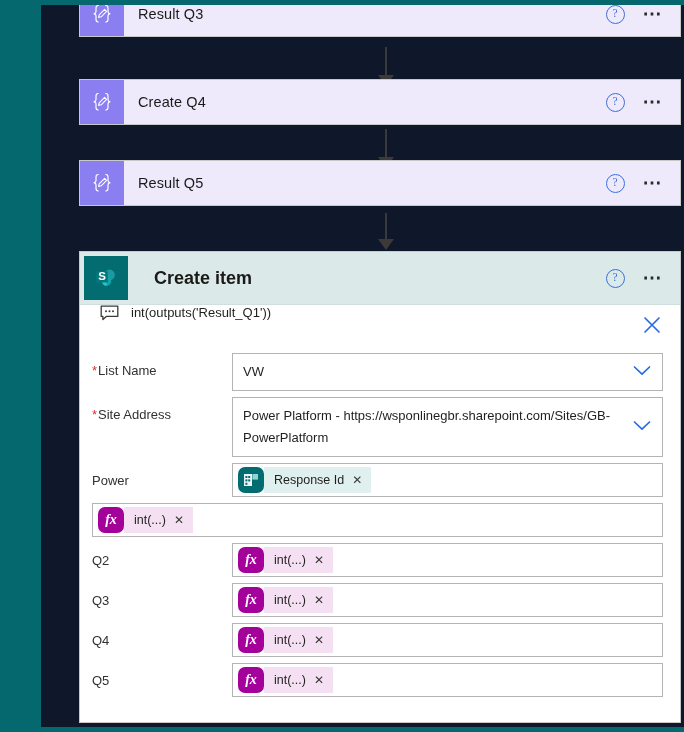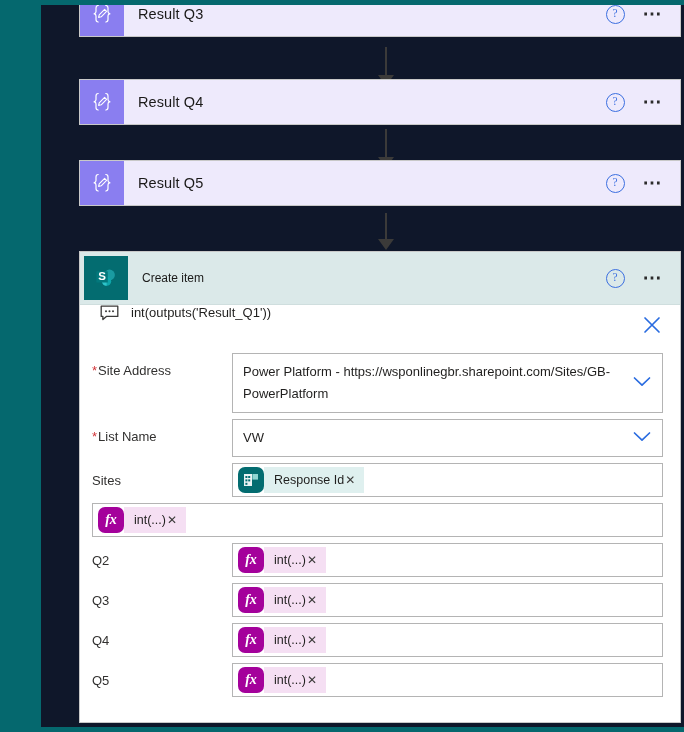--- a/index.html
+++ b/index.html
@@ -127,23 +127,24 @@
     height: 44px;
     flex: 0 0 44px;
     margin-left: 4px;
     background: #036c70;
     display: flex;
     align-items: center;
     justify-content: center;
   }
   .sp-head .card-title {
     flex: 1 1 auto;
-    font-size: 12px;
+    font-size: 18px;
     color: #1b1a19;
-    padding-left: 14px;
+    padding-left: 26px;
+    font-weight: bold;
   }
   .sp-head .card-actions {
     display: flex;
     align-items: center;
     gap: 18px;
     padding-right: 16px;
   }
 
   .expr-row {
     height: 44px;
@@ -235,21 +236,21 @@
     color: #fff;
     font-family: "Liberation Serif", serif;
     font-style: italic;
     font-size: 14px;
     font-weight: 700;
   }
   .chip .chip-body {
     height: 26px;
     display: flex;
     align-items: center;
-    gap: 1px;
+    gap: 8px;
     padding: 0 9px 0 10px;
     font-size: 12.5px;
     color: #201f1e;
   }
   .chip.forms .chip-body { background: #dff0ef; }
   .chip.fx .chip-body { background: #f5dff3; justify-content: flex-end; }
   .chip .chip-x {
     color: #3b3a39;
     font-size: 12px;
     line-height: 12px;
@@ -292,21 +293,21 @@
   </div>
 
   <div class="card" style="top:74px;">
     <div class="icon-box">
       <svg class="compose-glyph" width="26" height="26" viewBox="0 0 26 26">
         <path d="M9.2 4.5c-1.6 0-2.2 1-2.2 2.4v3.6c0 1.2-.6 1.9-1.7 2.1v.3c1.1.2 1.7.9 1.7 2.1v3.6c0 1.4.6 2.4 2.2 2.4" fill="none" stroke="#ffffff" stroke-width="1.2" stroke-linecap="round"></path>
         <path d="M16.8 4.5c1.6 0 2.2 1 2.2 2.4v3.6c0 1.2.6 1.9 1.7 2.1v.3c-1.1.2-1.7.9-1.7 2.1v3.6c0 1.4-.6 2.4-2.2 2.4" fill="none" stroke="#ffffff" stroke-width="1.2" stroke-linecap="round"></path>
         <path d="M15.6 8.4l2.0 2.0-5.4 5.4-2.6.6.6-2.6z" fill="none" stroke="#ffffff" stroke-width="1.1" stroke-linejoin="round"></path>
       </svg>
     </div>
-    <div class="card-title">Result Q4</div>
+    <div class="card-title">Create Q4</div>
     <div class="card-actions">
       <div class="help-icon">?</div>
       <div class="ellipsis-icon">⋯</div>
     </div>
   </div>
 
   <div class="connector" style="top:124px;height:40px;">
     <div class="stem" style="height:30px;"></div>
     <div class="head" style="top:28px;"></div>
   </div>
@@ -364,49 +365,49 @@
         <svg width="24" height="24" viewBox="0 0 24 24">
           <path d="M5 5 L19 19 M19 5 L5 19" stroke="#2a6ce0" stroke-width="1.7" stroke-linecap="round"></path>
         </svg>
       </span>
     </div>
 
     <div class="fields">
 
       <div class="field-row">
         <div class="field-label">
+          <span class="req">*</span><span>List Name</span>
+        </div>
+        <div class="field-control">
+          <span class="control-text">VW</span>
+          <span class="chev">
+            <svg width="20" height="13" viewBox="0 0 20 13">
+              <path d="M2.5 3 L10 10.2 L17.5 3" fill="none" stroke="#2a6ce0" stroke-width="1.7" stroke-linecap="round" stroke-linejoin="round"></path>
+            </svg>
+          </span>
+        </div>
+      </div>
+
+      <div class="field-row">
+        <div class="field-label">
           <span class="req">*</span><span>Site Address</span>
         </div>
         <div class="field-control tall">
           <span class="control-text">Power Platform - https://wsponlinegbr.sharepoint.com/Sites/GB-PowerPlatform</span>
           <span class="chev">
             <svg width="20" height="13" viewBox="0 0 20 13">
               <path d="M2.5 3 L10 10.2 L17.5 3" fill="none" stroke="#2a6ce0" stroke-width="1.7" stroke-linecap="round" stroke-linejoin="round"></path>
             </svg>
           </span>
         </div>
       </div>
 
       <div class="field-row">
         <div class="field-label">
-          <span class="req">*</span><span>List Name</span>
-        </div>
-        <div class="field-control">
-          <span class="control-text">VW</span>
-          <span class="chev">
-            <svg width="20" height="13" viewBox="0 0 20 13">
-              <path d="M2.5 3 L10 10.2 L17.5 3" fill="none" stroke="#2a6ce0" stroke-width="1.7" stroke-linecap="round" stroke-linejoin="round"></path>
-            </svg>
-          </span>
-        </div>
-      </div>
-
-      <div class="field-row">
-        <div class="field-label">
-          <span>Sites</span>
+          <span>Power</span>
         </div>
         <div class="field-control">
           <span class="chip forms">
             <span class="chip-icon">
               <svg width="16" height="16" viewBox="0 0 16 16">
                 <rect x="1" y="2" width="8" height="12" fill="#ffffff" opacity="0.92"></rect>
                 <rect x="9.4" y="2" width="5.6" height="5.6" fill="#8fd6d2"></rect>
                 <rect x="2.4" y="4" width="2" height="2" fill="#036c70"></rect>
                 <rect x="5.2" y="4" width="2" height="2" fill="#036c70"></rect>
                 <rect x="2.4" y="7.4" width="2" height="2" fill="#036c70"></rect>

